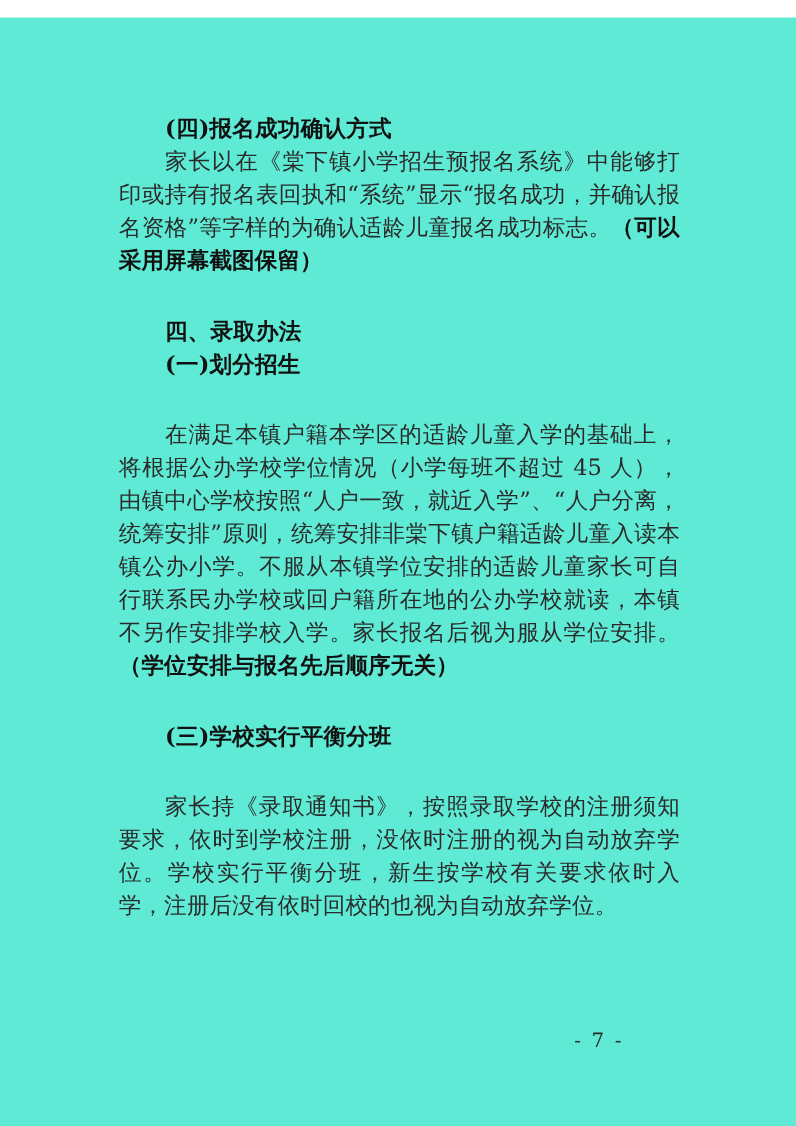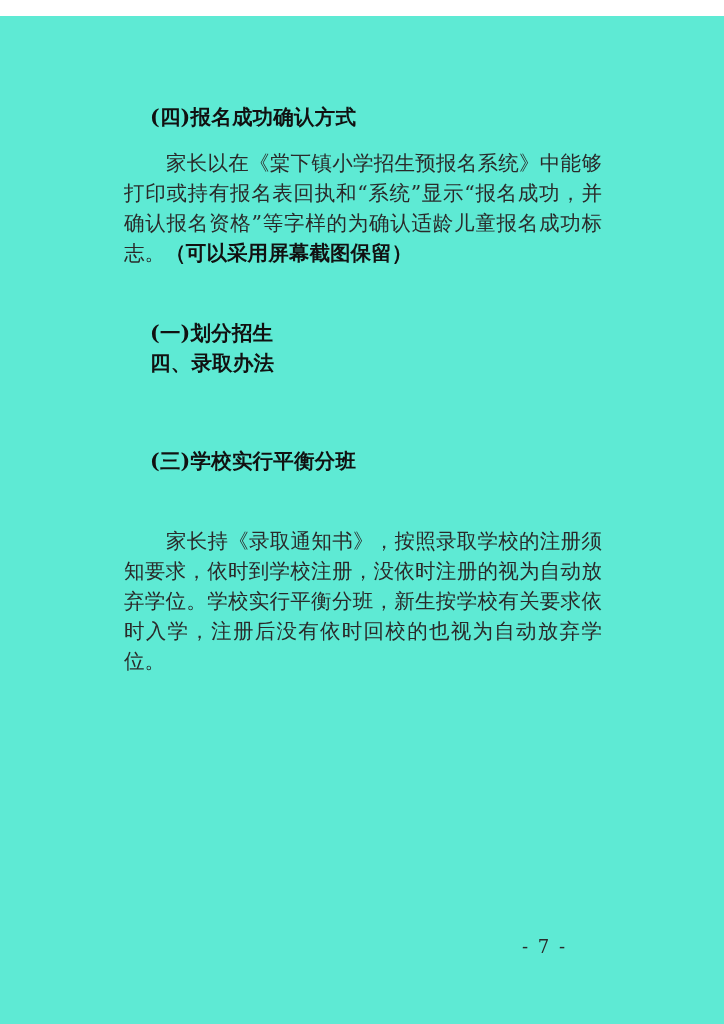--- a/index.html
+++ b/index.html
@@ -48,21 +48,21 @@
   .heading.tight {
     margin-top: 0;
   }
 
   
   .para {
     font-family: "DejaVu Serif", "Liberation Serif", serif;
     font-weight: 400;
     font-size: 20.5px;
     line-height: 30px;
-    margin: 16px;
+    margin: 0;
     color: #2a2a2a;
     text-indent: 42px;
     text-align: justify;
     text-justify: inter-ideograph;
     letter-spacing: 0.1px;
   }
 
   .para b, .heading b {
     font-weight: 700;
     color: #111111;
@@ -93,28 +93,29 @@
 <div class="page">
 
   <div class="content">
 
     <p class="heading">(四)报名成功确认方式</p>
 
     <p class="para"><span>家长以在《棠下镇小学招生预报名系统》中能够打印或持有报名表回执和“系统”显示“报名成功，并确认报名资格”等字样的为确认适龄儿童报名成功标志。</span><b>（可以采用屏幕截图保留）</b></p>
 
     <div class="gap-md"></div>
 
+    <p class="heading">四、录取办法</p>
+
     <p class="heading tight">(一)划分招生</p>
-
-    <p class="heading">四、录取办法</p>
 
 
     <div class="gap-md"></div>
 
 
+    <p class="para"><span>在满足本镇户籍本学区的适龄儿童入学的基础上，将根据公办学校学位情况（小学每班不超过 45 人），由镇中心学校按照“人户一致，就近入学”、“人户分离，统筹安排”原则，统筹安排非棠下镇户籍适龄儿童入读本镇公办小学。不服从本镇学位安排的适龄儿童家长可自行联系民办学校或回户籍所在地的公办学校就读，本镇不另作安排学校入学。家长报名后视为服从学位安排。</span><b>（学位安排与报名先后顺序无关）</b></p>
 
     <div class="gap-md"></div>
 
     <p class="heading">(三)学校实行平衡分班</p>
 
 
     <div class="gap-md"></div>
 
 
     <p class="para"><span>家长持《录取通知书》，按照录取学校的注册须知要求，依时到学校注册，没依时注册的视为自动放弃学位。学校实行平衡分班，新生按学校有关要求依时入学，注册后没有依时回校的也视为自动放弃学位。</span></p>

